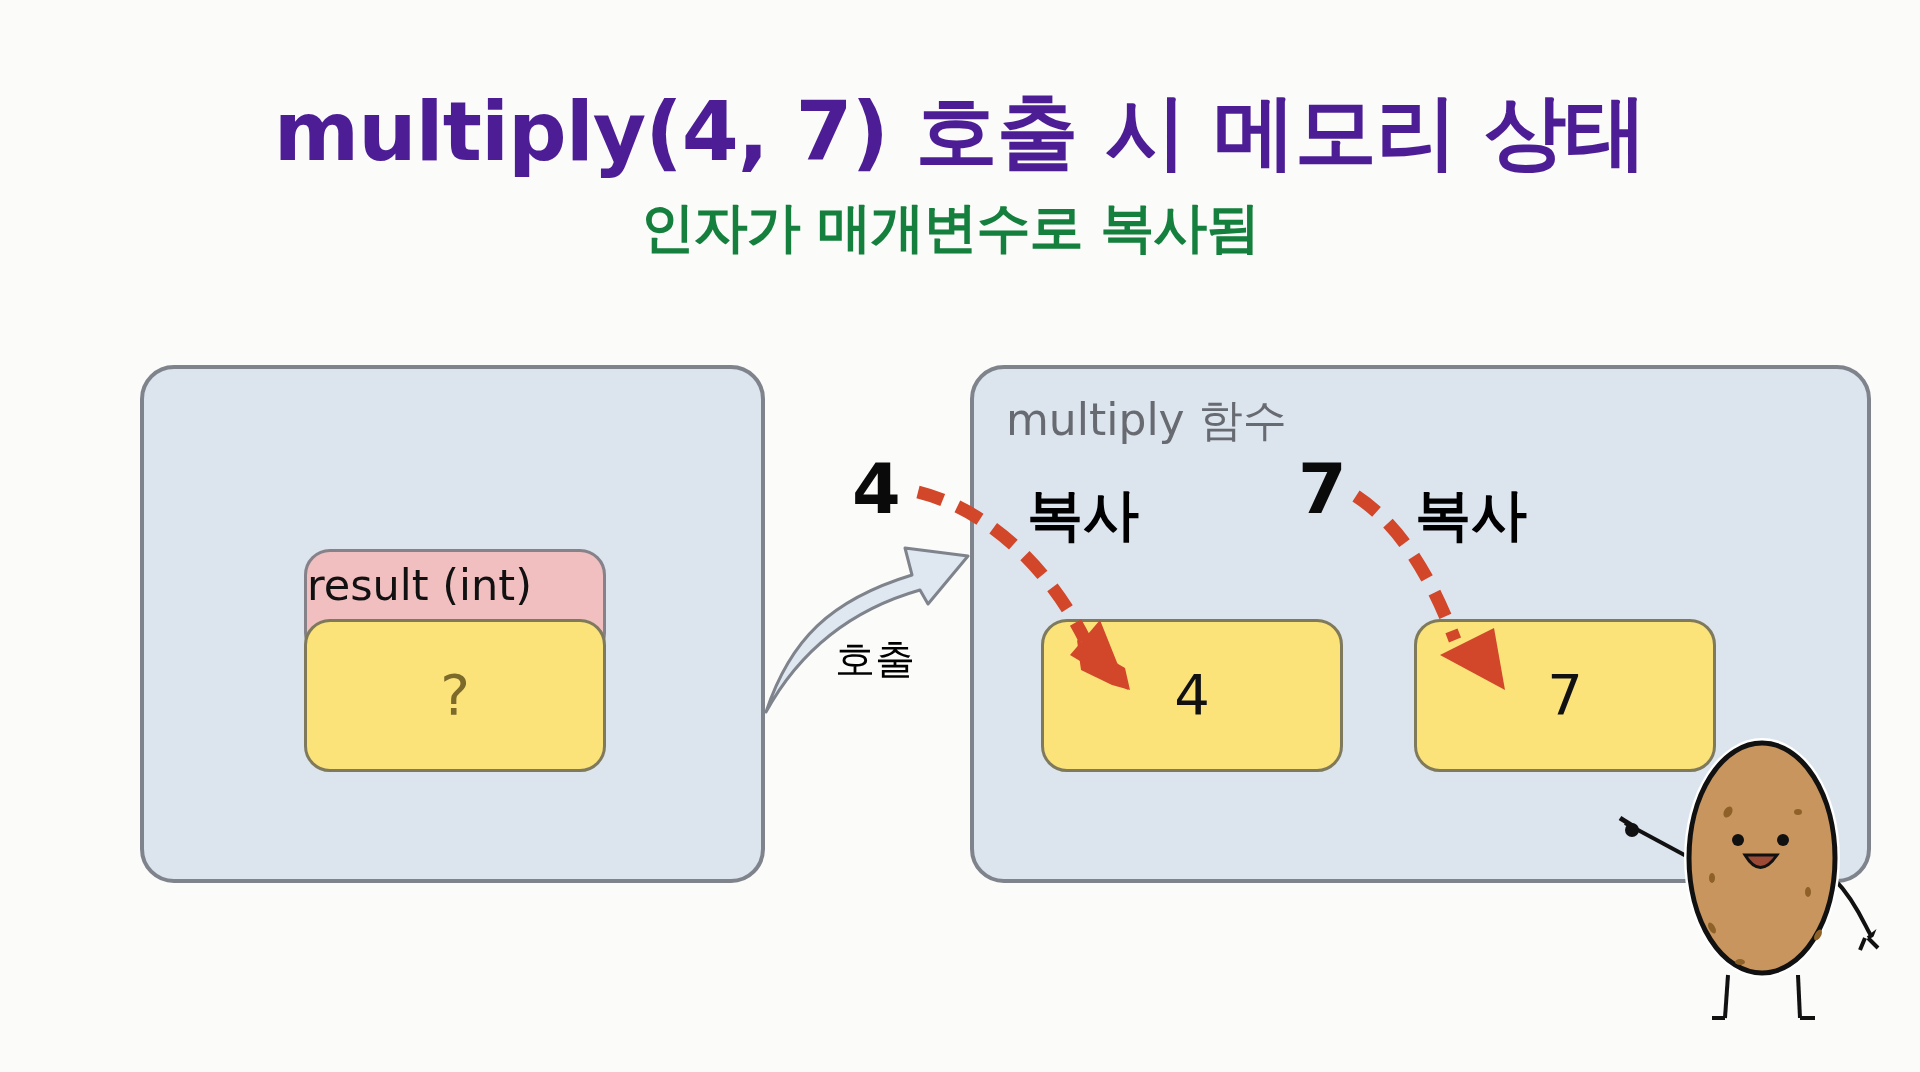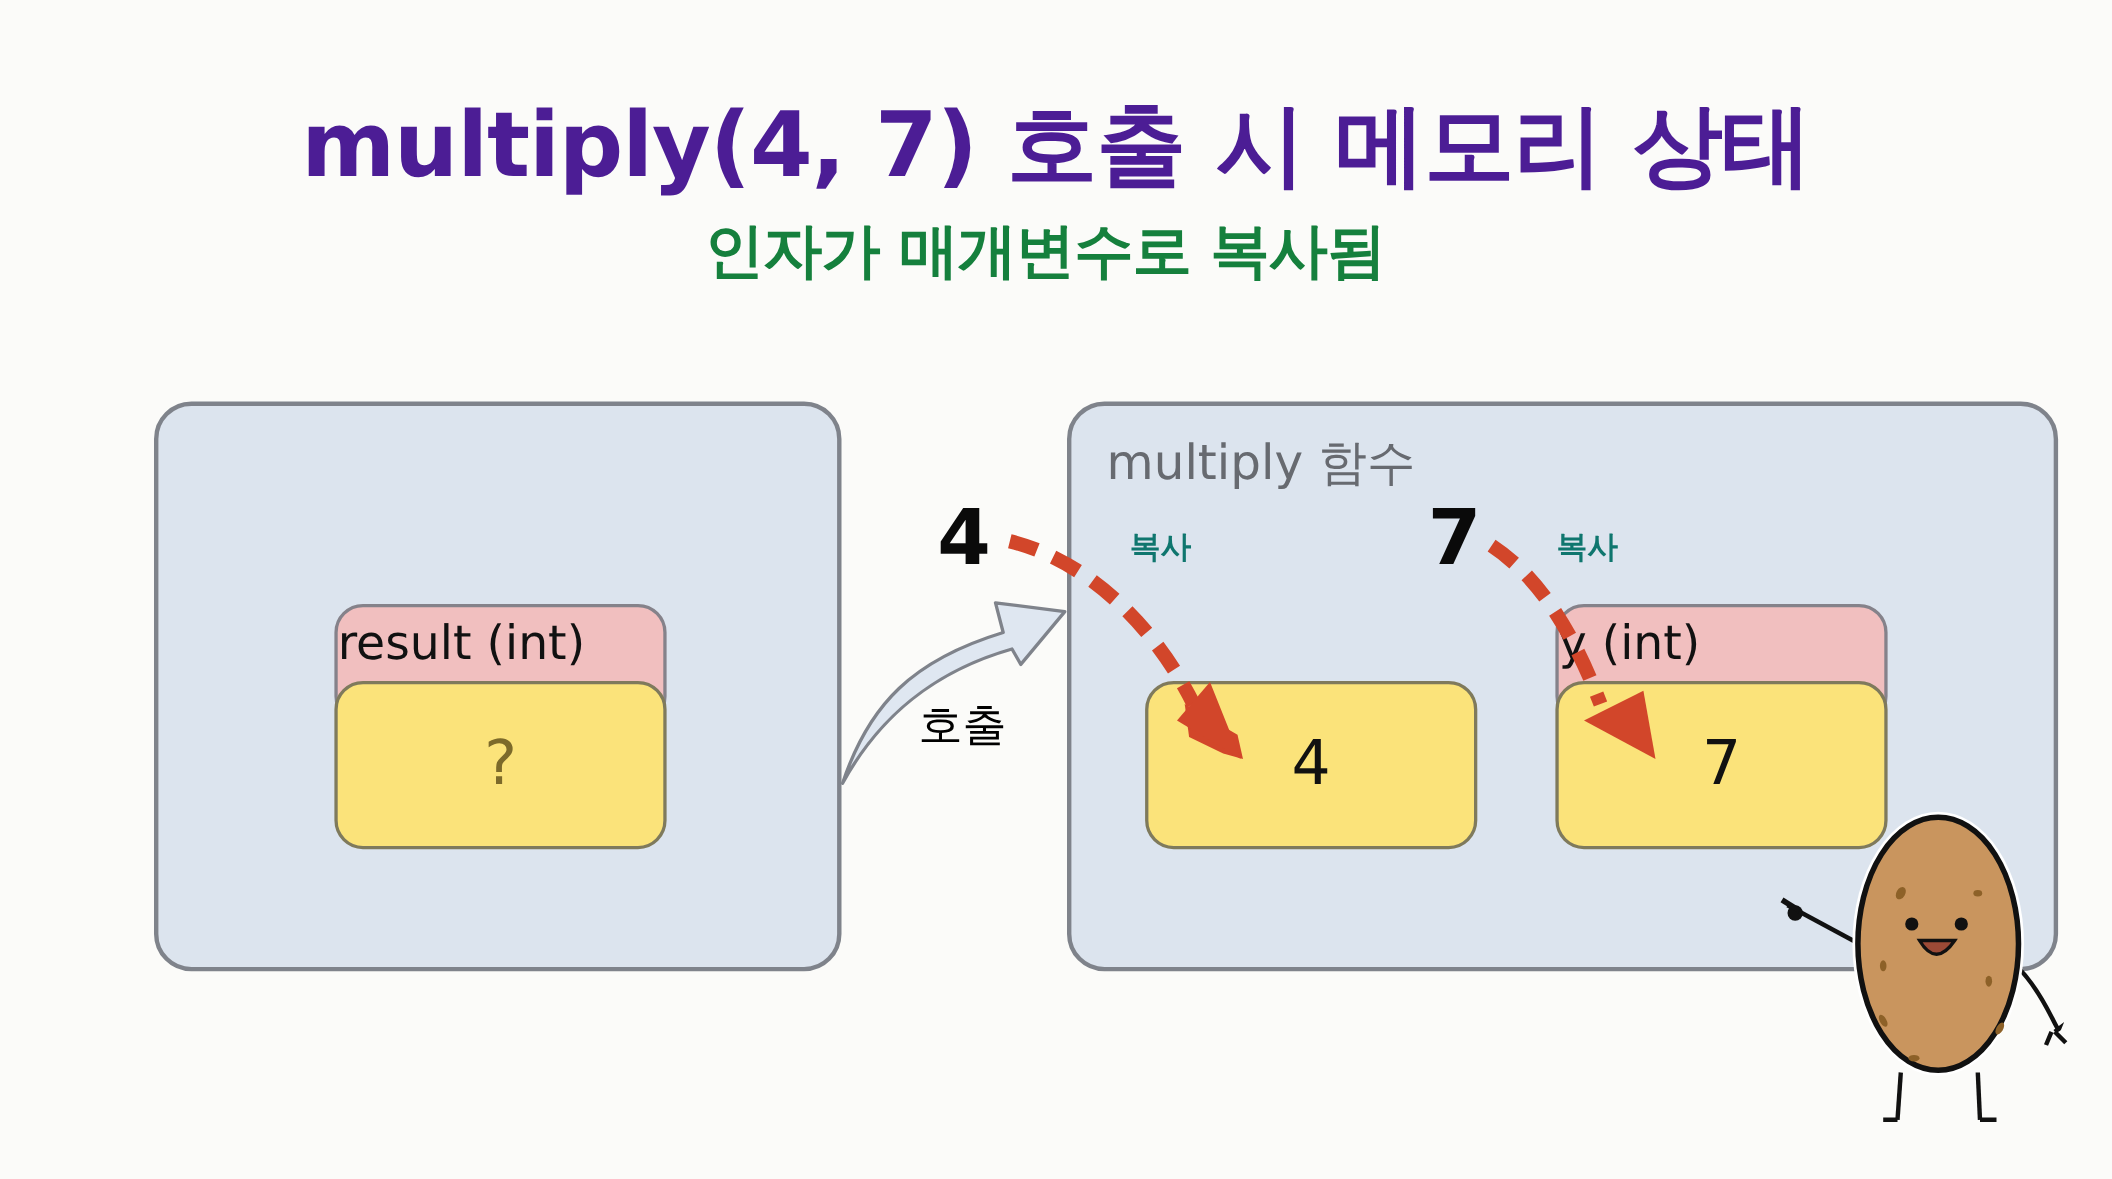--- a/index.html
+++ b/index.html
@@ -45,21 +45,21 @@
   }
   .var-body span {
     position: absolute; left: 0; width: 100%; top: 40px; text-align: center;
     font-size: 56px; color: #111;
   }
   .var-body span.unknown { color: #7c6a2a; }
   .arg {
     position: absolute; font-size: 70px; font-weight: bold; color: #0a0a0a;
   }
   .copy-label {
-    position: absolute; font-size: 28px; font-weight: bold; color: #0f766e;
+    position: absolute; font-size: 56px; font-weight: bold; color: #000000;
   }
   .call-label {
     position: absolute; font-size: 40px; color: #000000;
   }
   svg.overlay { position: absolute; left: 0; top: 0; pointer-events: none; }
 </style>
 </head>
 <body>
 
 <div class="title">multiply(4, 7) 호출 시 메모리 상태</div>
@@ -77,23 +77,20 @@
 </div>
 
 <div class="frame" style="left:970px; top:365px; width:901px; height:518px;">
   <div class="frame-label" style="left:32px; top:22px;">multiply 함수</div>
   <div class="var" style="left:67px; top:180px; width:302px; height:223px;">
     <div class="var-body">
       <span>4</span>
     </div>
   </div>
   <div class="var" style="left:440px; top:180px; width:302px; height:223px;">
-    <div class="var-head">
-      <span>y (int)</span>
-    </div>
     <div class="var-body">
       <span>7</span>
     </div>
   </div>
 </div>
 
 <svg class="overlay" width="1920" height="1072">
   <path d="M766 712 C 790 640, 830 600, 912 575 L 905 548 L 968 556 L 928 604 L 920 590 C 850 610, 800 650, 766 712 Z" fill="#dfe7f1" stroke="#7f838b" stroke-width="3" stroke-linejoin="round"></path>
 </svg>
 <div class="call-label" style="left:835px; top:632px;">호출</div>

